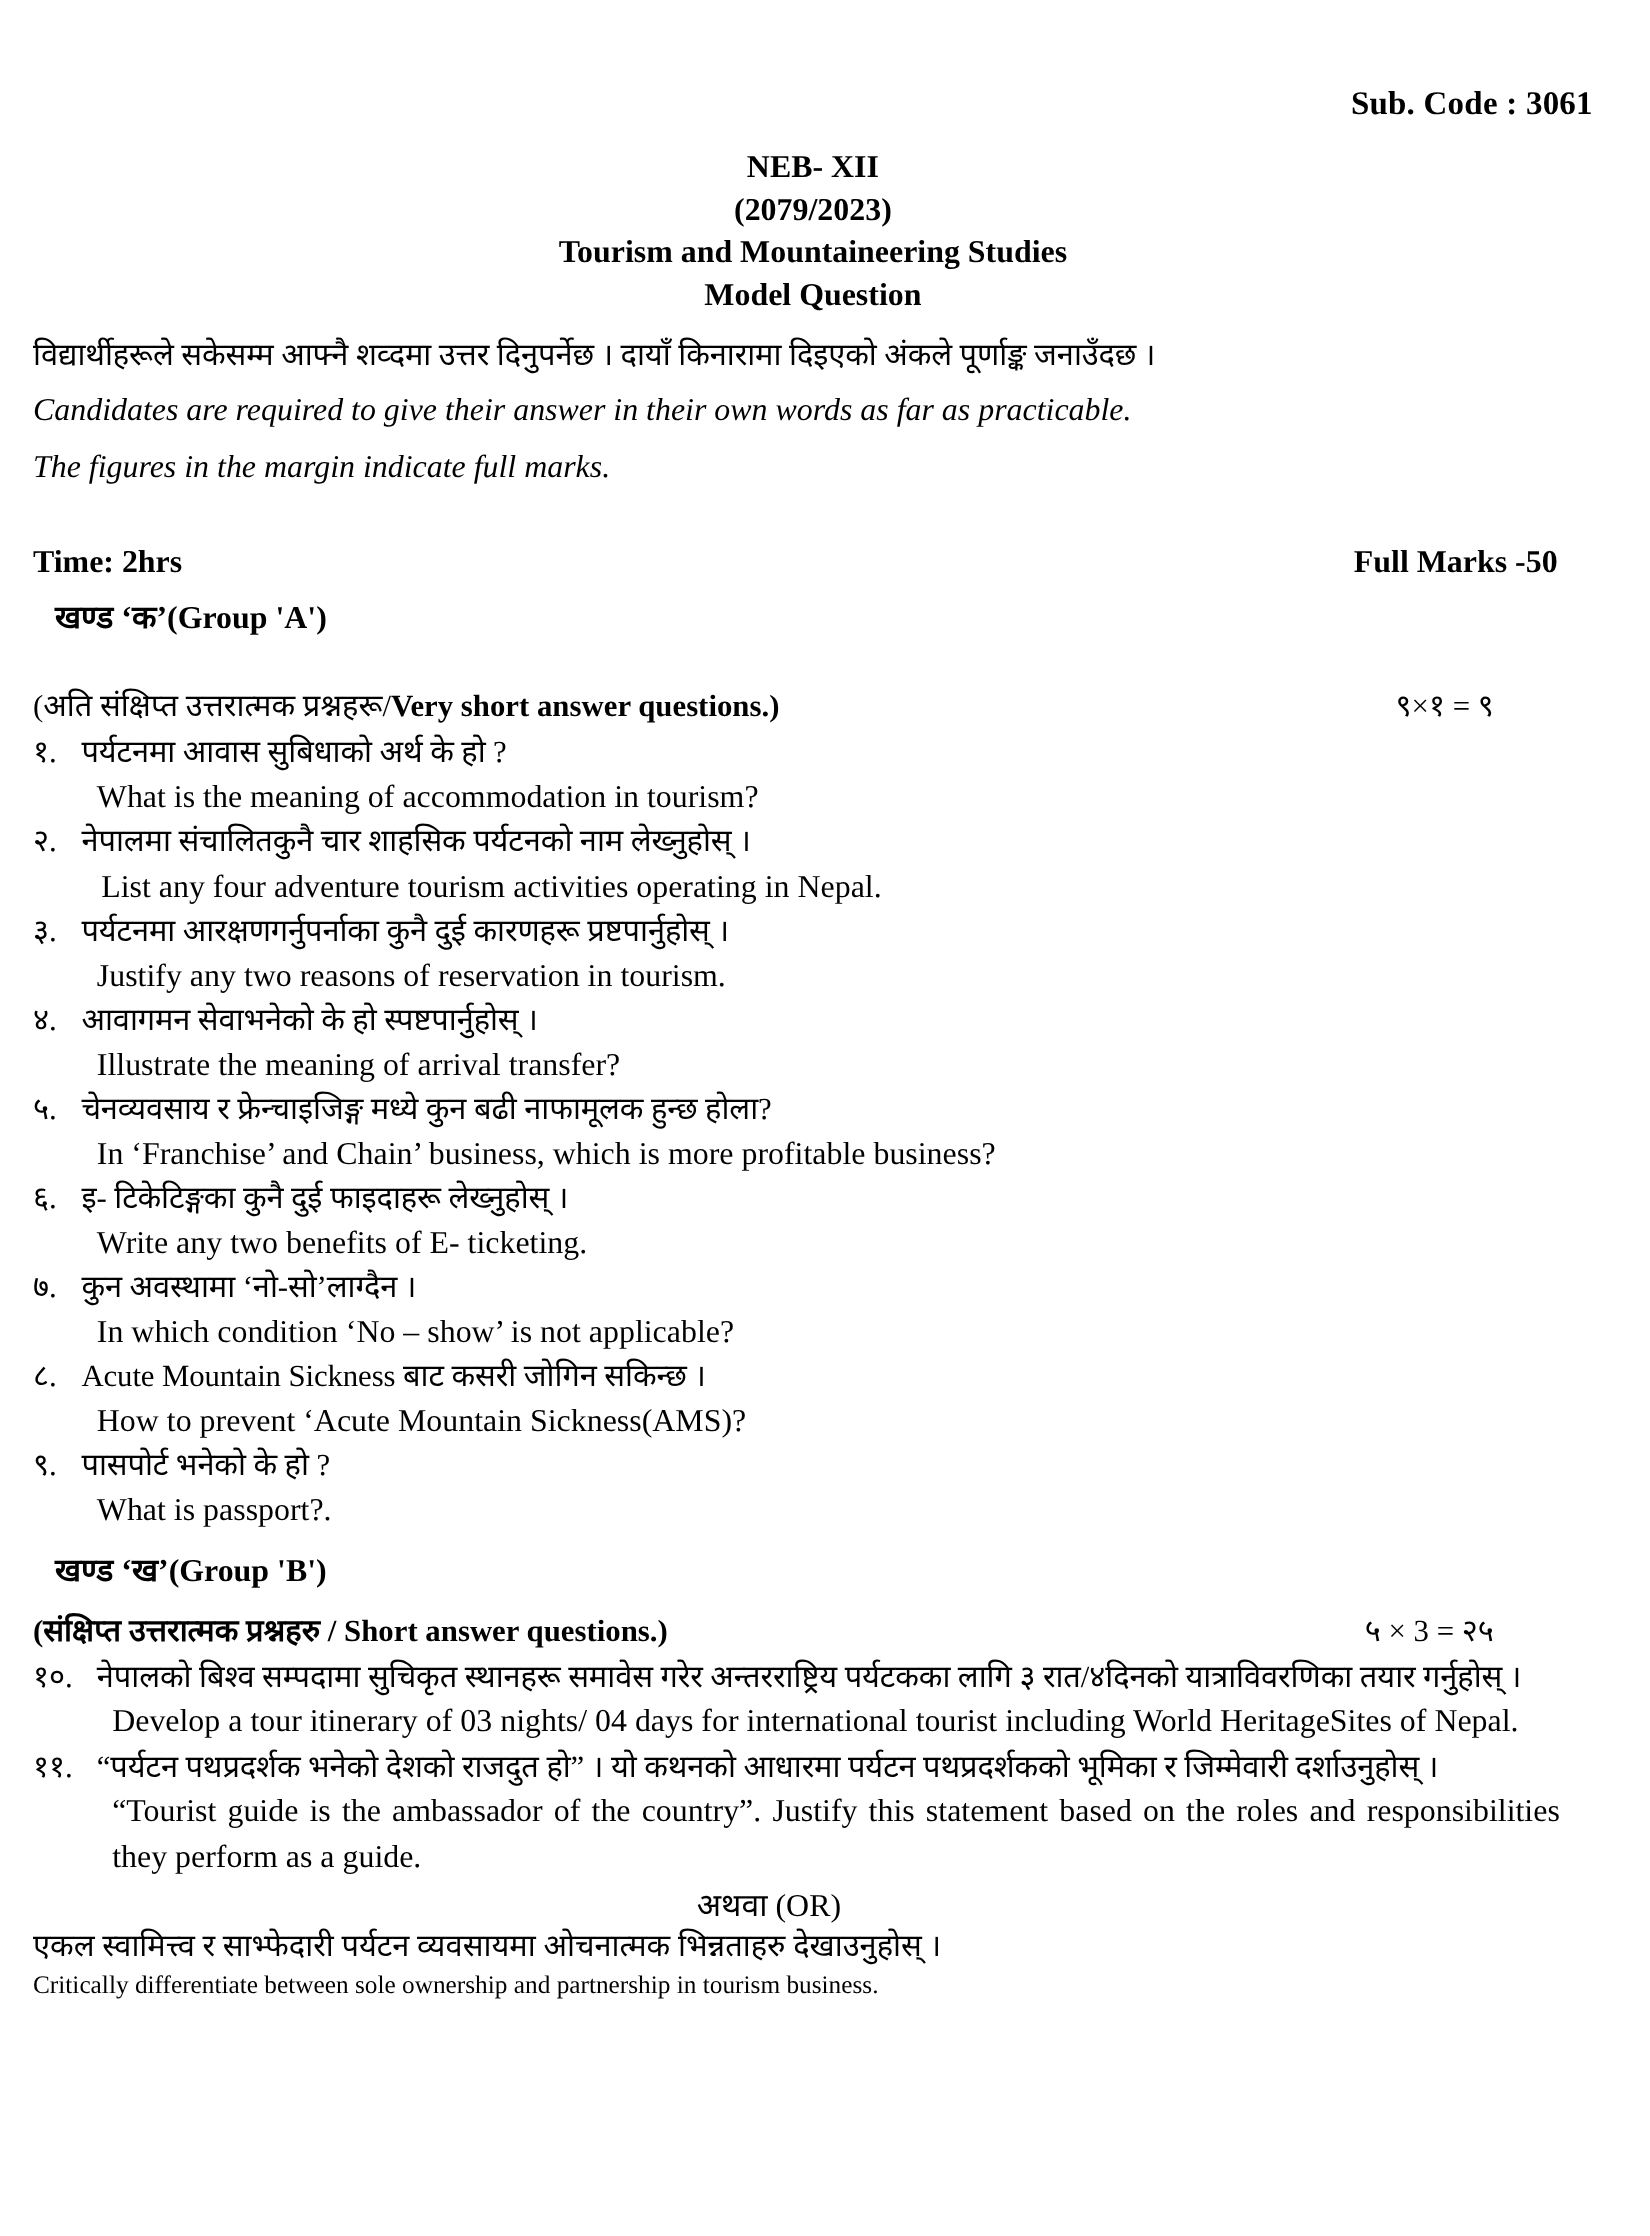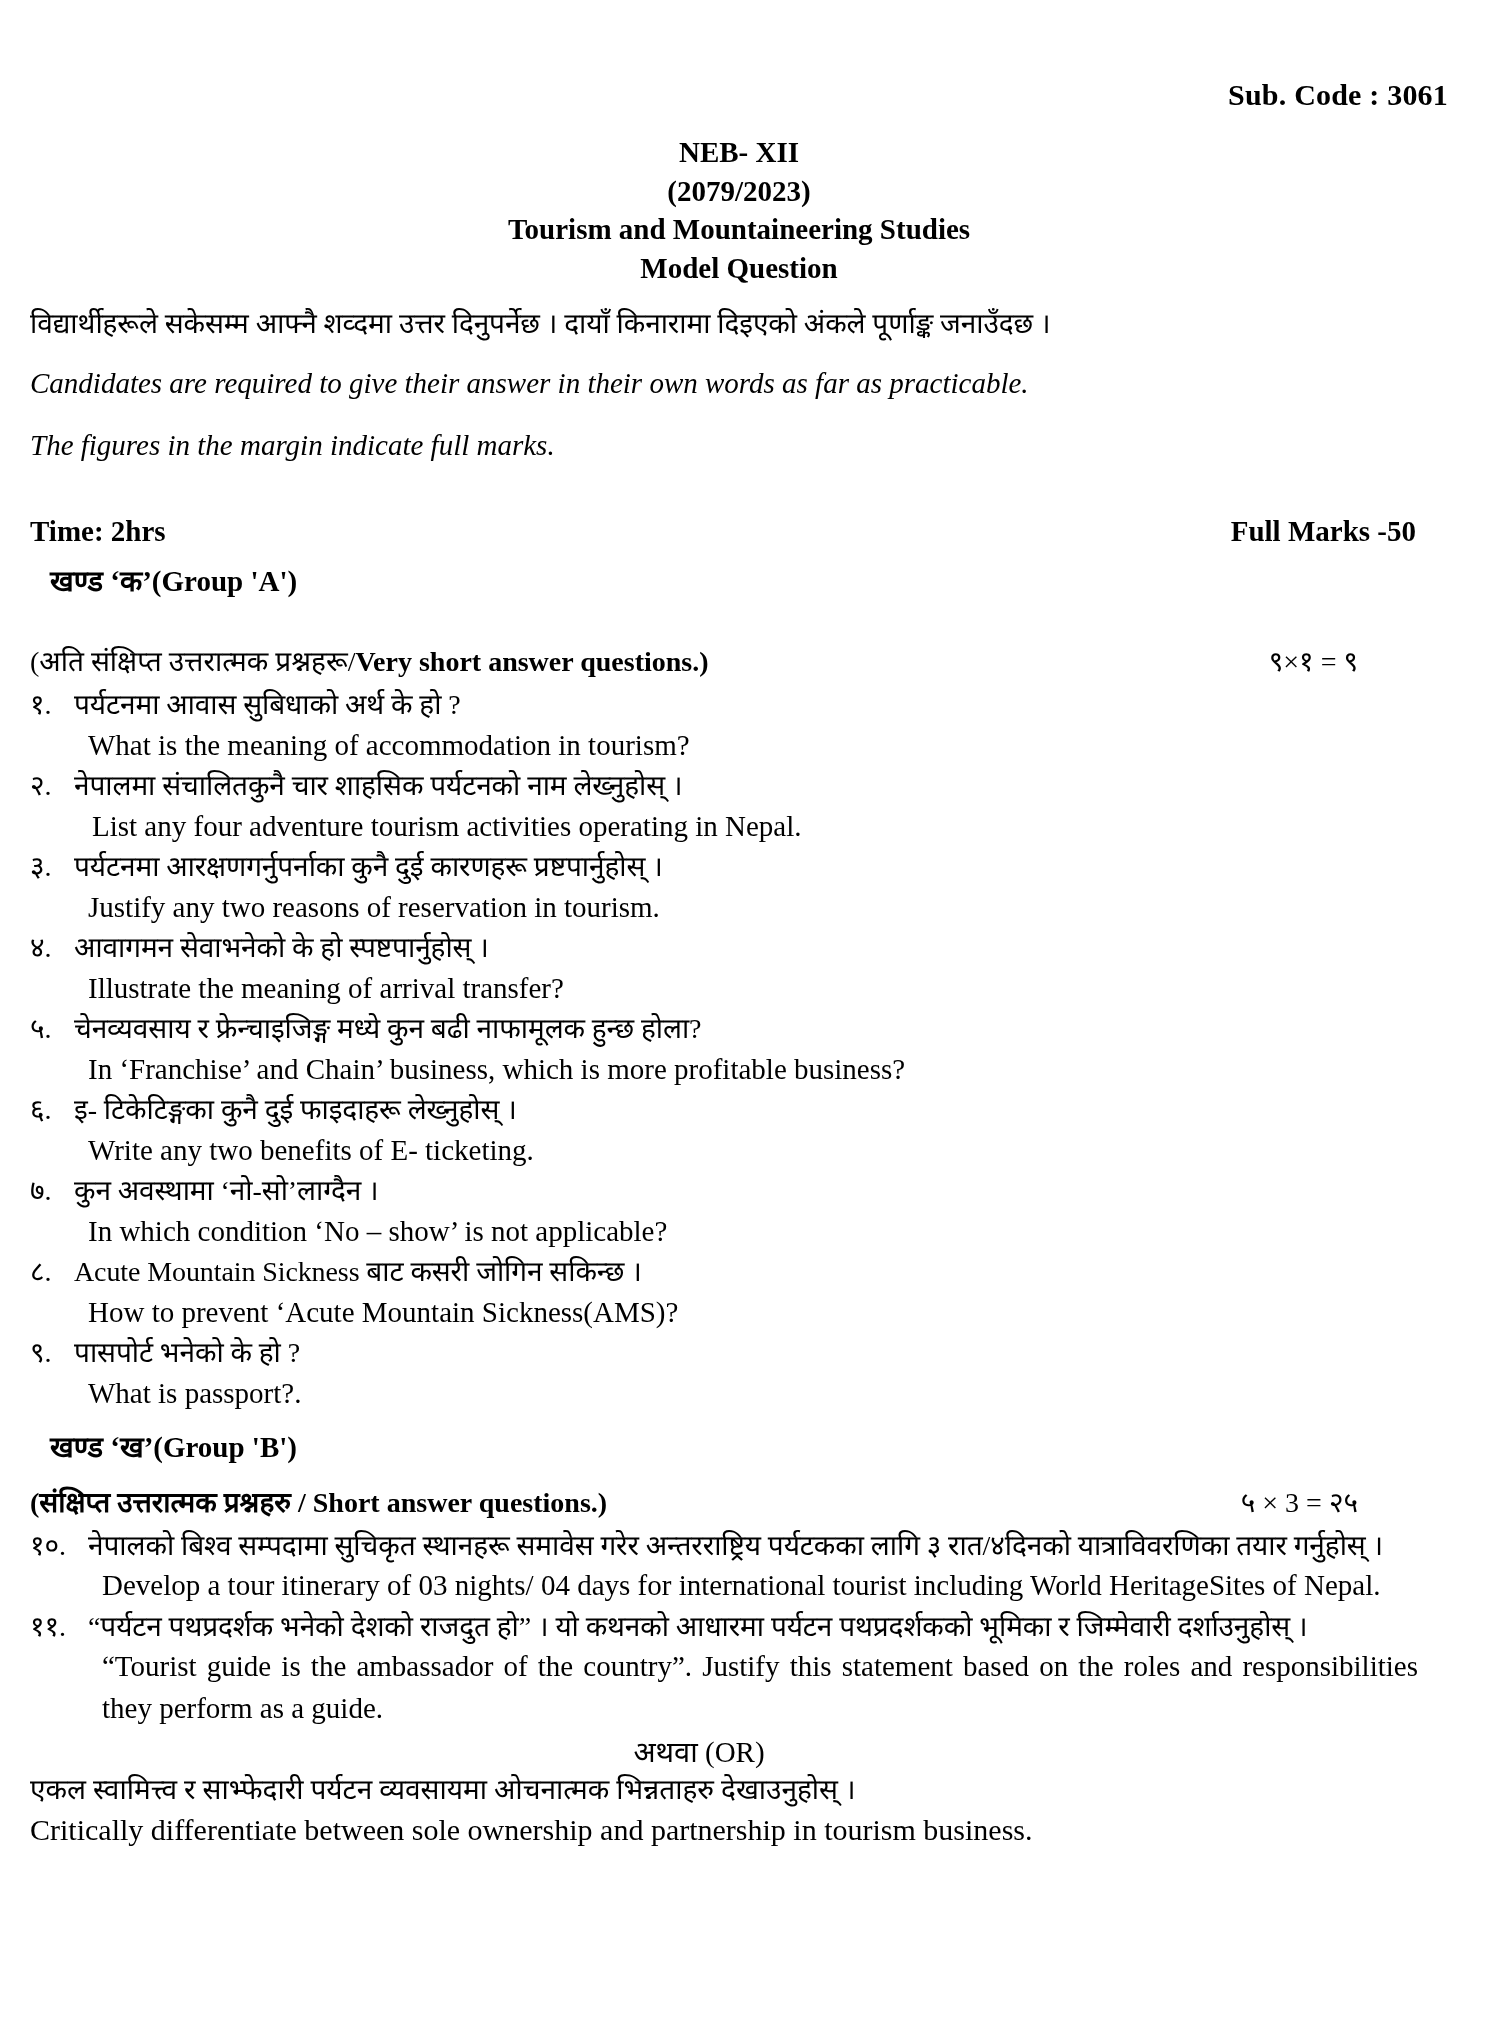--- a/index.html
+++ b/index.html
@@ -48,21 +48,21 @@
   .nep-instruction {
     font-family: "Liberation Serif", "DejaVu Serif", serif;
     font-size: 28px;
     white-space: nowrap;
     letter-spacing: -0.1px;
   }
   .eng-instruction {
     font-style: italic;
     font-size: 29px;
     line-height: 1.5;
-    margin-top: 18px;
+    margin-top: 8px;
   }
 
   
   .time-marks {
     display: flex;
     justify-content: space-between;
     align-items: baseline;
     font-weight: bold;
     font-size: 29px;
     margin-top: 48px;
@@ -142,21 +142,21 @@
     text-align: center;
     font-size: 29px;
     margin-top: 2px;
     margin-left: -80px;
   }
   .tail-line-nep {
     font-size: 28px;
     line-height: 1.42;
   }
   .tail-line-eng {
-    font-size: 30px;
+    font-size: 23px;
     line-height: 1.42;
   }
 </style>
 </head>
 <body>
 
 <div class="page">
 
   <div class="subcode-row">Sub. Code : 3061</div>
 

